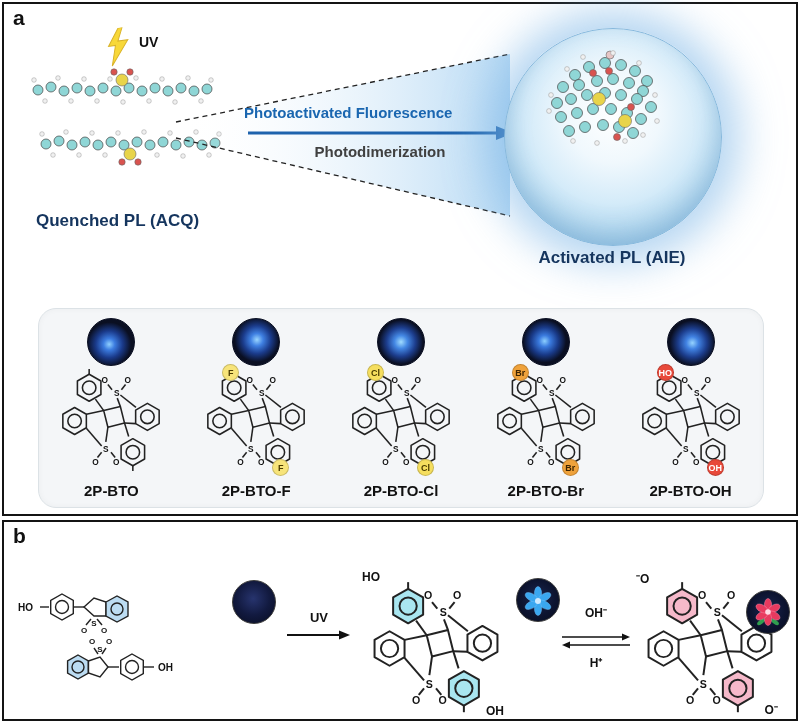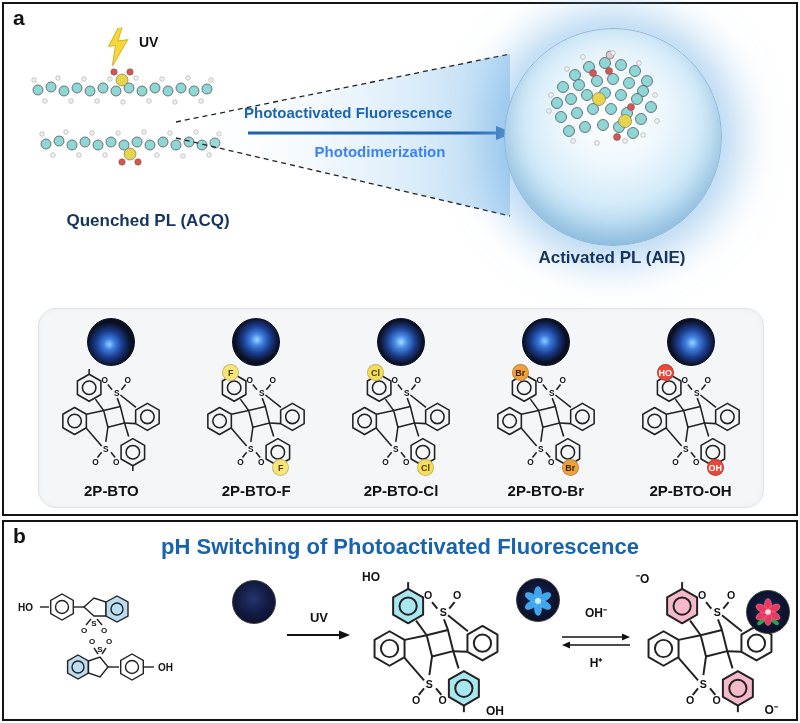--- a/index.html
+++ b/index.html
@@ -7,21 +7,21 @@
   .panel{position:absolute;left:2px;width:796px;border:2px solid #141414;background:#fff;box-sizing:border-box;}
   .panel-a{top:2px;height:514px;}
   .panel-b{top:520px;height:201px;}
   .corner-label{position:absolute;left:9px;top:2px;font-size:21px;font-weight:bold;color:#111;}
 
   
   .bolt{position:absolute;left:102px;top:24px;transform:rotate(-8deg);}
   .uv-label{position:absolute;left:135px;top:30px;font-weight:bold;font-size:14px;}
   .molecule{position:absolute;left:20px;top:56px;}
   .mol-label{position:absolute;left:70px;top:184px;width:150px;text-align:center;font-weight:bold;font-size:15px;color:#1d3f73;}
-  .mol-caption{position:absolute;left:32px;top:207px;width:224px;text-align:center;font-weight:bold;font-size:17px;color:#15355e;}
+  .mol-caption{position:absolute;left:32px;top:207px;width:224px;font-weight:bold;font-size:17px;color:#15355e;}
   .cone{position:absolute;left:158px;top:40px;}
   .arrow-top-text{position:absolute;left:240px;top:100px;width:272px;font-weight:bold;font-size:15px;}
   .main-arrow{position:absolute;left:244px;top:121px;}
   .arrow-bottom-text{position:absolute;left:240px;top:139px;width:272px;text-align:center;font-weight:bold;font-size:15px;}
   .sphere{position:absolute;left:500px;top:24px;width:216px;height:216px;border-radius:50%;border:1px solid #86b8dd;
     background:radial-gradient(circle at 50% 40%, #ffffff 0%, #f0f8fd 28%, #d4ebf9 52%, #a7d2ec 76%, #77aedb 92%, #6099c9 100%);
     box-shadow:0 0 42px 18px rgba(130,185,232,.6), inset 0 -10px 24px rgba(90,140,190,.35);}
   .sphere-cluster{position:absolute;left:8px;top:2px;}
   .sphere-label{position:absolute;left:0;top:142px;width:100%;text-align:center;font-weight:bold;font-size:15px;color:#1d3f73;}
   .sphere-caption{position:absolute;left:506px;top:244px;width:204px;text-align:center;font-weight:bold;font-size:17px;color:#15355e;}
@@ -201,21 +201,21 @@
       <polygon points="14,78 348,10 348,172 14,94" fill="url(#cg)"></polygon>
       <line x1="14" y1="78" x2="348" y2="10" stroke="#222" stroke-width="1.3" stroke-dasharray="5,4"></line>
       <line x1="14" y1="94" x2="348" y2="172" stroke="#222" stroke-width="1.3" stroke-dasharray="5,4"></line>
     </svg>
 
     <div class="arrow-top-text" style="color: rgb(26, 102, 176);">Photoactivated Fluorescence</div>
     <svg class="main-arrow" width="268" height="16">
       <line x1="0" y1="8" x2="248" y2="8" stroke="#1e63ad" stroke-width="3"></line>
       <polygon points="248,1 266,8 248,15" fill="#1e63ad"></polygon>
     </svg>
-    <div class="arrow-bottom-text" style="color: #3b82f6;">Photodimerization</div>
+    <div class="arrow-bottom-text" style="color: #404040;">Photodimerization</div>
 
     <div class="mol-caption">Quenched PL (ACQ)</div>
 
     <div class="sphere">
       <svg class="sphere-cluster" width="200" height="200" viewBox="0 0 200 200">
         <g fill="#8fd6d6" stroke="#444" stroke-width="0.7">
           <circle cx="62" cy="44" r="5.5"></circle>
             <circle cx="76" cy="36" r="5.5"></circle>
             <circle cx="92" cy="32" r="5.5"></circle>
             <circle cx="108" cy="34" r="5.5"></circle>
@@ -333,21 +333,20 @@
           <div class="badge badge-bottom" style="background: rgb(232, 73, 58); color: rgb(255, 255, 255);">OH</div>
         </div>
         <div class="cname">2P-BTO-OH</div>
       </div>
 
     </div>
   </section>
 
   <section class="panel panel-b">
     <div class="corner-label">b</div>
-    <div class="pb-title" style="color: rgb(23, 99, 174);">pH Switching of Photoactivated Fluorescence</div>
 
     <svg class="monomers" width="220" height="130" viewBox="0 0 220 130">
       <g stroke="#222" stroke-width="1.4" fill="none">
         <line x1="24" y1="33" x2="33" y2="33"></line>
         <polygon points="46,20 57.3,26.5 57.3,39.5 46,46 34.7,39.5 34.7,26.5"></polygon>
         <circle cx="46" cy="33" r="6.5"></circle>
         <line x1="57.3" y1="33" x2="68" y2="33"></line>
         <polygon points="68,33 78,24 90,28 90,42 78,42"></polygon>
         <polygon points="90,28 101,22 112,28 112,42 101,48 90,42" style="fill:#bcdcf2"></polygon>
         <circle cx="101" cy="35" r="6"></circle>

